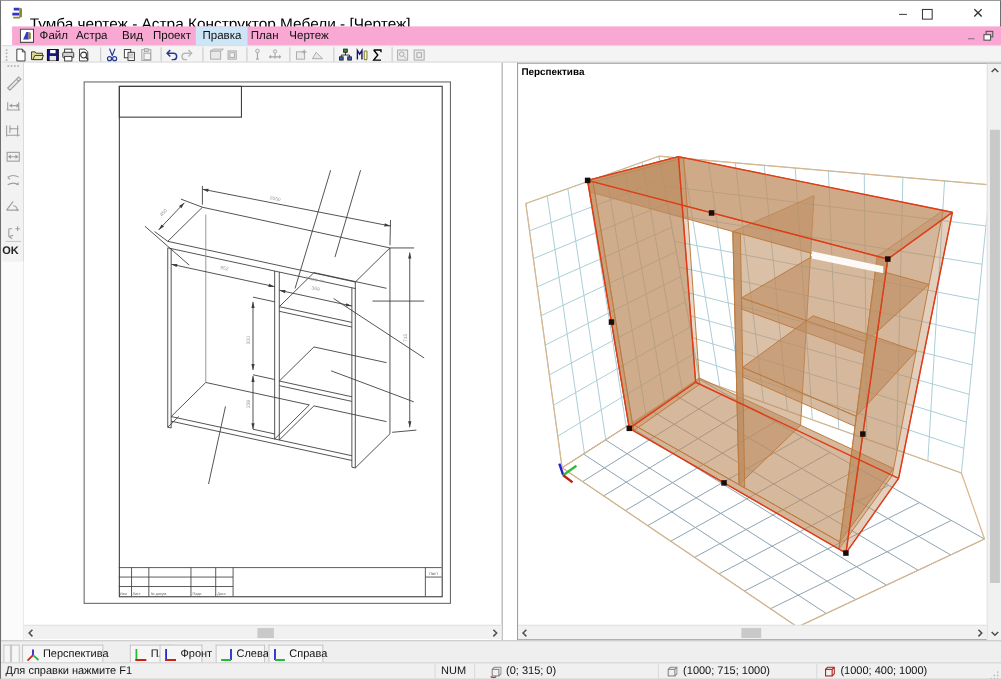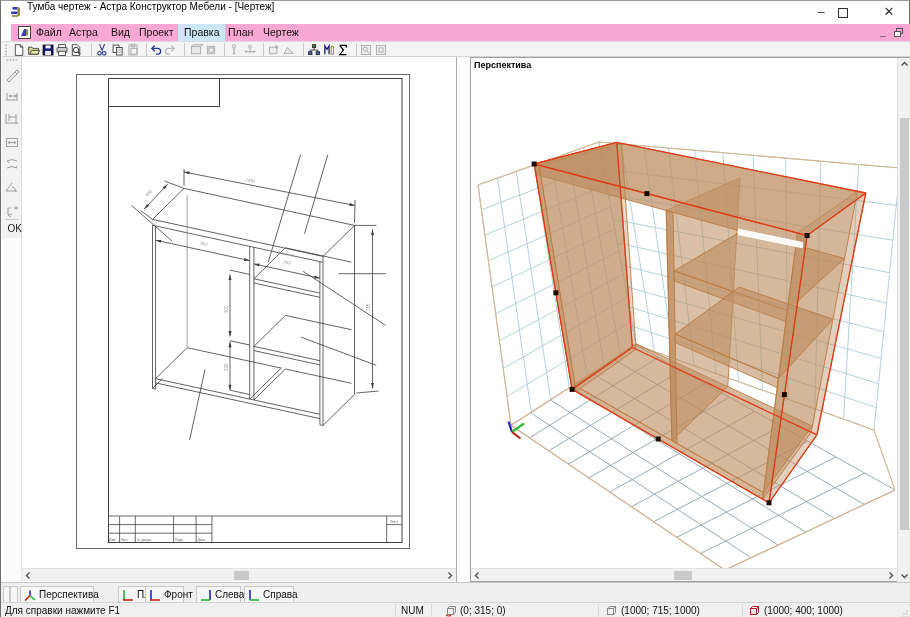--- a/index.html
+++ b/index.html
@@ -1,31 +1,31 @@
 <!DOCTYPE html>
 <html><head><meta charset="utf-8"><style>
 *{margin:0;padding:0;box-sizing:border-box}
 html,body{width:910px;height:617px;overflow:hidden;font-family:"Liberation Sans",sans-serif;background:#fff}
 #win{position:relative;width:910px;height:617px;background:#fff;border:1px solid #6e6e6e;border-top:1px solid #9a9a9a}
 
 #titlebar{position:absolute;left:0;top:0;width:100%;height:23px;background:#fff}
 #titlebar .ticon{position:absolute;left:8px;top:4px}
-#titlebar .ttext{position:absolute;left:26px;top:0;font-size:10px;color:#000;white-space:nowrap}
+#titlebar .ttext{position:absolute;left:26px;top:12px;font-size:14px;color:#000;white-space:nowrap}
 .winbtn{position:absolute;top:0;width:34px;height:23px;text-align:center;color:#333;font-size:13px;line-height:22px}
 
 #menubar{position:absolute;left:10px;top:23px;width:100%;height:17px;background:#f9a8d4;font-size:10.5px;color:#111}
 #menubar .mi{position:absolute;top:0;height:17px;line-height:16px;padding:0 6px}
 #menubar .hl{background:#cde6f7}
 
 #toolbar{position:absolute;left:1px;top:40px;width:908px;height:16px;background:#f4f4f4;border-top:1px solid #dcdcdc;border-bottom:1px solid #d4d4d4}
 .tbi{position:absolute;top:0}
 .tsep{position:absolute;top:1px;width:1px;height:13px;background:#c9c9c9}
 
 #lbar{position:absolute;left:1px;top:56px;width:20px;height:181px;background:#f2f2f2;border-right:1px solid #d9d9d9}
-#lbar .ok{position:absolute;left:0px;top:166px;width:20px;text-align:right;font-size:10px;font-weight:normal;color:#222}
+#lbar .ok{position:absolute;left:0px;top:166px;width:20px;text-align:left;font-size:10px;font-weight:bold;color:#222}
 #lstrip{position:absolute;left:1px;top:237px;width:20px;height:344px;background:#fbfbfb;border-right:1px solid #e8e8e8}
 
 #lpane{position:absolute;left:21px;top:56px;width:435px;height:525px;background:#fff;border-right:1px solid #a9a9a9}
 #rpane{position:absolute;left:469px;top:56px;width:440px;height:525px;background:#fff;border:1px solid #a0a0a0;border-right:none}
 #rpane .caption{position:absolute;left:3px;top:2px;font-size:9px;font-weight:bold;color:#000}
 
 .hsb{position:absolute;height:13px;background:#f1f1f1;border-top:1px solid #e2e2e2}
 .hsb .arr{position:absolute;top:0;width:13px;height:13px;color:#444;font-size:11px;line-height:12px;text-align:center;font-weight:bold}
 .hsb .thumb{position:absolute;top:2px;height:9px;background:#c9c9c9}
 .vsb{position:absolute;width:13px;background:#f1f1f1;border-left:1px solid #e2e2e2}

